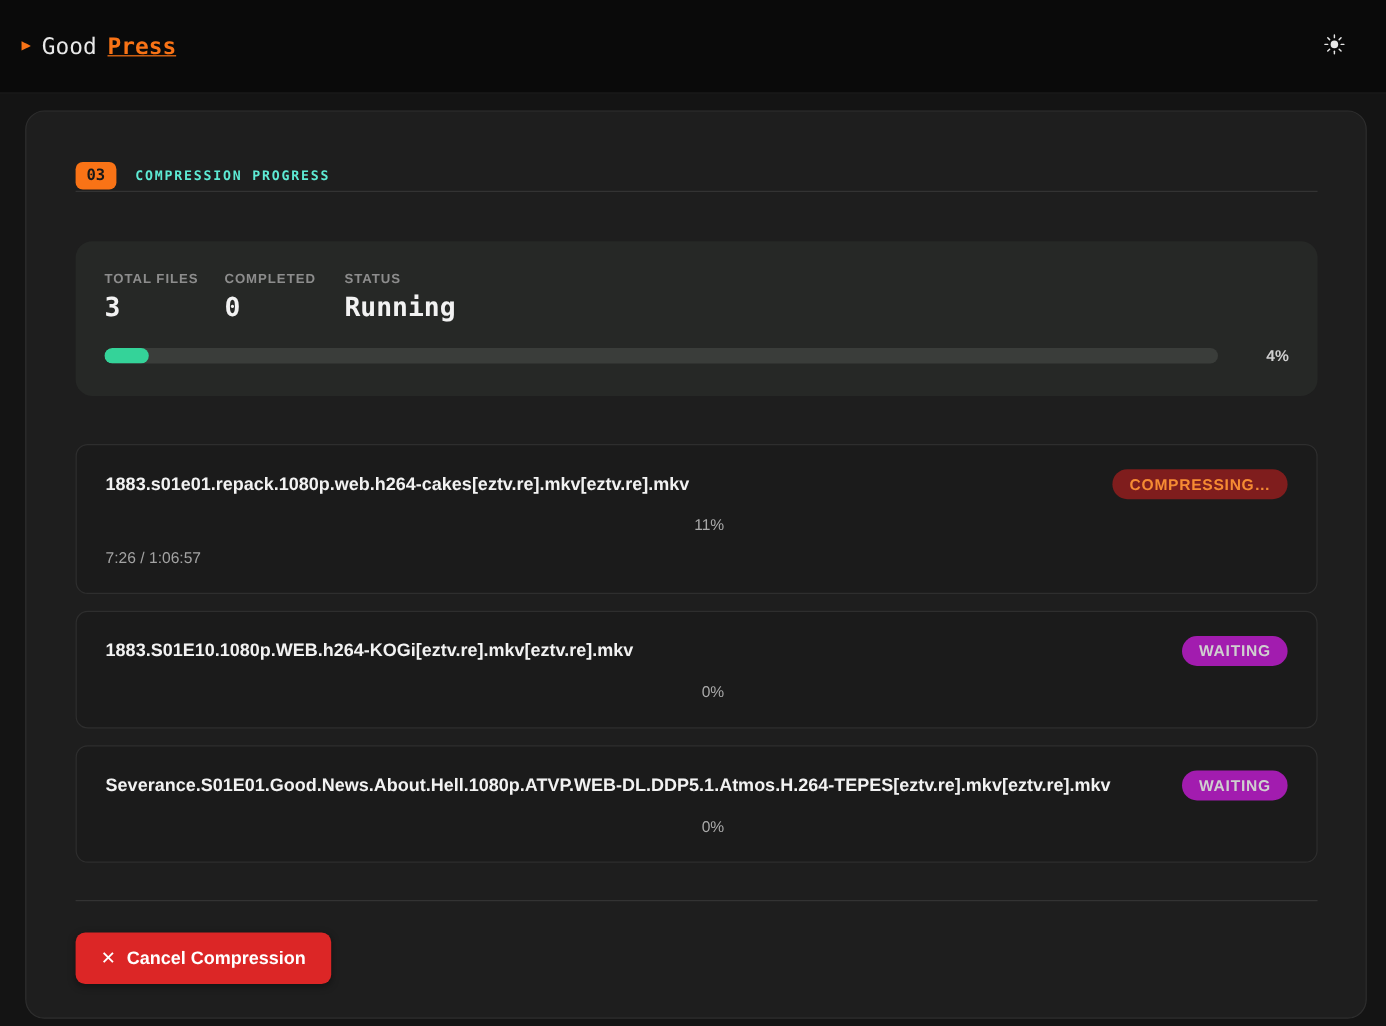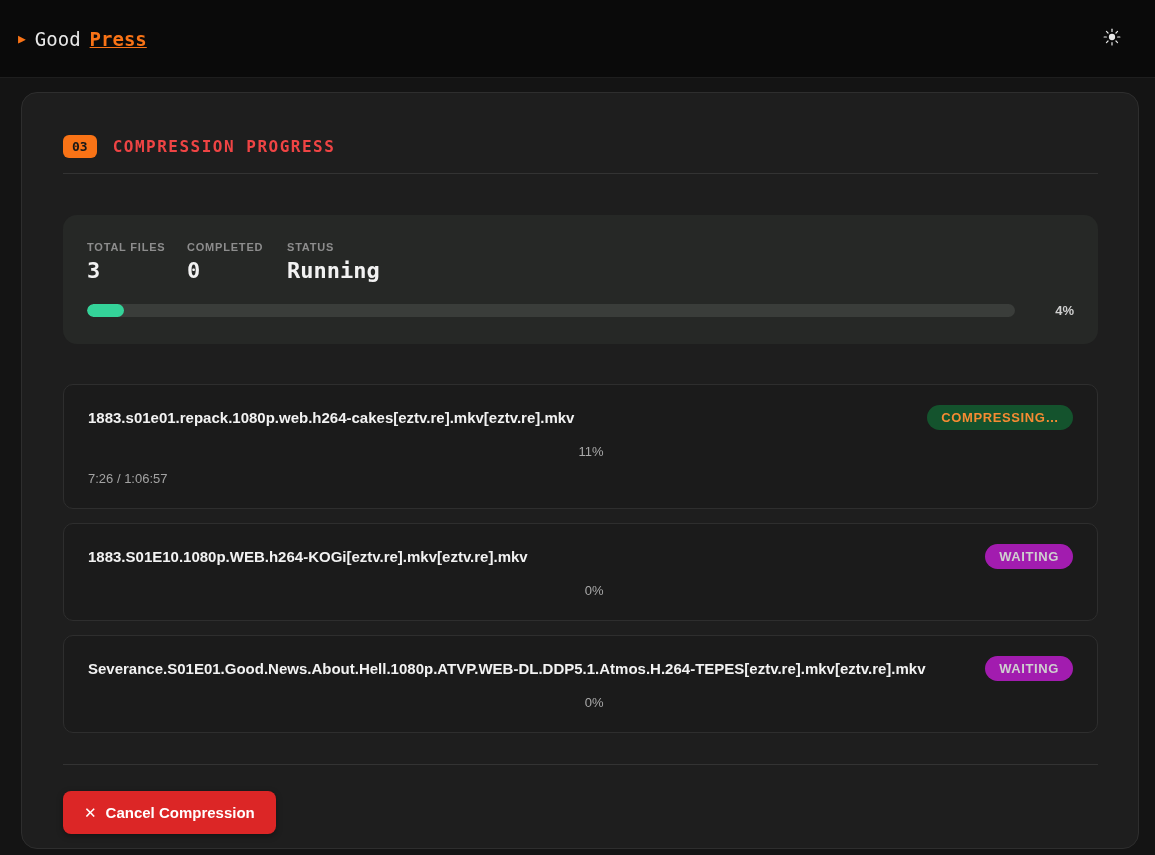--- a/index.html
+++ b/index.html
@@ -33,31 +33,31 @@
   
   .main-card {
     margin: 14px 16px 0 21px;
     height: 757px;
     background: #1e1e1e;
     border: 1px solid #2e2e2e;
     border-radius: 16px;
     padding: 42px 40px 38px 41px;
     overflow: hidden;
   }
-  .section-header { display: flex; align-items: center; gap: 16px; margin-bottom: 15px; }
+  .section-header { display: flex; align-items: center; gap: 16px; margin-bottom: 1px; }
   .section-num {
     background: #f97316; color: #181818;
     font-family: "DejaVu Sans Mono", monospace;
     font-weight: bold; font-size: 13px;
     padding: 5px 9px; border-radius: 6px; line-height: 1;
   }
   .section-title {
     font-family: "DejaVu Sans Mono", monospace;
-    font-size: 16px; font-weight: bold;
-    letter-spacing: 1.5px; color: #ef4444;
+    font-size: 11px; font-weight: bold;
+    letter-spacing: 1.5px; color: #5eead4;
   }
   .divider { border: none; border-top: 1px solid #333; }
   .divider.top { margin-bottom: 41px; }
   .divider.bottom { margin: 31px 0 26px; }
   
   .summary-panel {
     background: #262826;
     border-radius: 14px;
     padding: 26px 24px;
     margin-bottom: 40px;
@@ -88,21 +88,21 @@
     margin-bottom: 14px;
   }
   .file-head { display: flex; align-items: center; justify-content: space-between; gap: 4px; margin-bottom: 14px; }
   .file-name { font-size: 15px; font-weight: bold; color: #f2f2f2; min-width: 0; word-break: break-all; }
   .badge {
     flex: none;
     padding: 6px 14px; border-radius: 999px;
     font-size: 13px; font-weight: bold; letter-spacing: 0.6px;
     line-height: 1; white-space: nowrap;
   }
-  .badge-compressing { color: #f68b33; background: #14532d; }
+  .badge-compressing { color: #f68b33; background: #7f1d1d; }
   .badge-waiting { color: #cfcfcf; background: #a21caf; }
   .file-progress-row { display: flex; align-items: center; flex-direction: column; }
   .pct-sm { width: 46px; text-align: right; font-size: 13px; color: #a9a9a9; }
   .file-time { margin-top: 12px; font-size: 13px; color: #a3a3a3; }
   
   .cancel-btn {
     display: inline-flex; align-items: center; gap: 9px;
     background: #dc2626; color: #ffffff;
     border: none; border-radius: 8px;
     font-family: "Liberation Sans", sans-serif;

